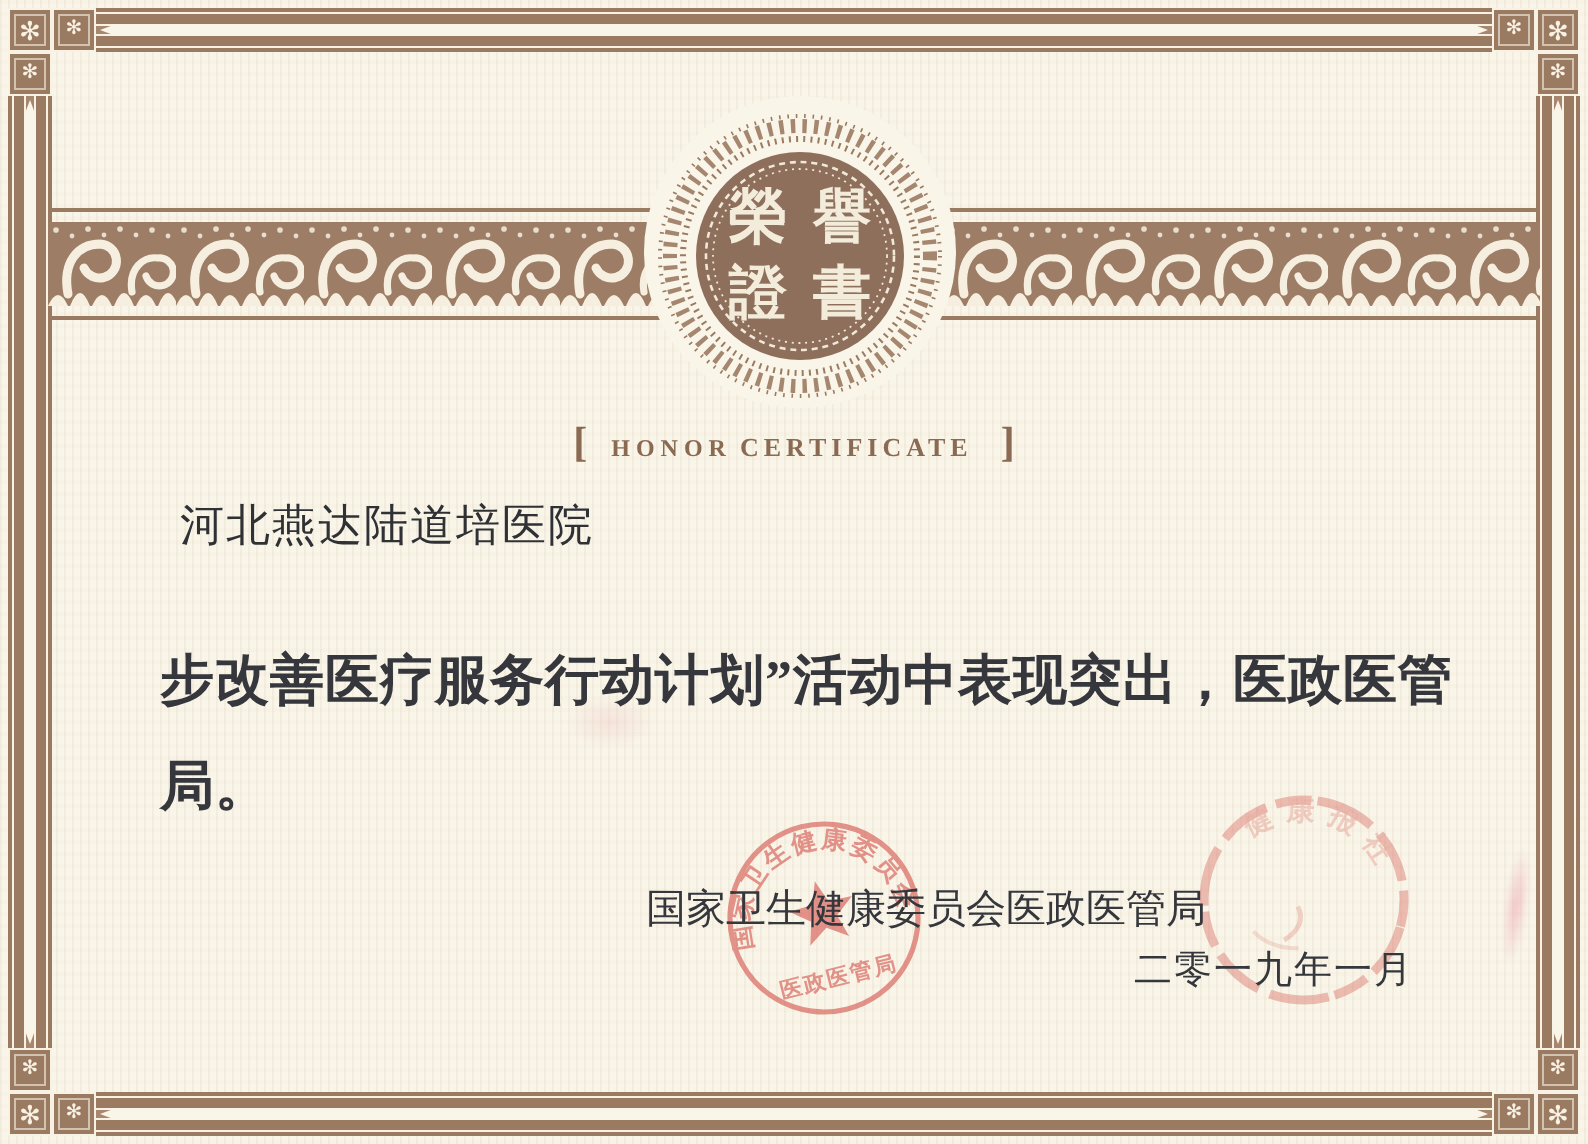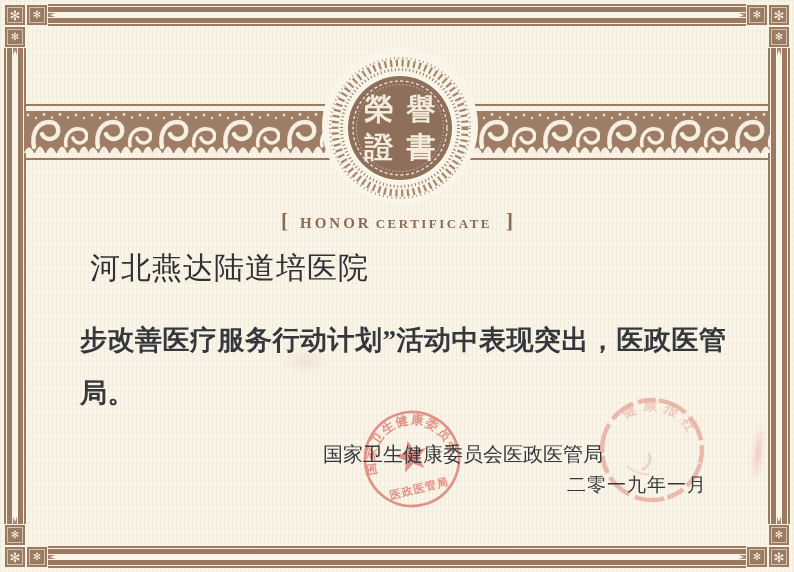--- a/index.html
+++ b/index.html
@@ -53,24 +53,24 @@
   .medallion{position:absolute;z-index:3;left:327px;top:55px;width:146px;height:146px;}
   .medallion svg{position:absolute;left:0;top:0;}
   .medallion-chars{position:absolute;inset:0;display:grid;
     grid-template-columns:34px 34px;grid-template-rows:34px 34px;
     justify-content:center;align-content:center;column-gap:8px;row-gap:4px;
     color:#f3ecdb;font-size:29px;font-weight:bold;text-align:center;line-height:34px;}
   
   .honor-line{position:absolute;z-index:3;left:0;right:0;top:209px;text-align:center;
     color:#8a6a53;white-space:nowrap;}
   .honor-line .hb{font-size:21px;font-weight:bold;}
-  .honor-line .hw1{font-size:15px;font-weight:bold;letter-spacing:3px;margin:0 4px 0 12px;}
+  .honor-line .hw1{font-size:12px;font-weight:bold;letter-spacing:3px;margin:0 4px 0 12px;}
   .honor-line .hw2{font-size:13px;font-weight:bold;letter-spacing:2.5px;margin-right:14px;}
   .recipient{position:absolute;z-index:4;left:90px;top:248px;
-    font-size:30px;letter-spacing:1px;color:#2f3135;}
+    font-size:22px;letter-spacing:1px;color:#2f3135;}
   .body-para{position:absolute;z-index:4;left:80px;top:314px;width:655px;
     font-size:27px;font-weight:bold;color:#35373c;line-height:53px;letter-spacing:.5px;}
   .body-para .indent{padding-left:33px;}
   .sign-block{position:absolute;z-index:4;left:323px;top:441px;width:384px;color:#35373c;}
   .issuer{display:flex;gap:20px;font-size:20px;white-space:nowrap;}
   .cert-date{margin-top:4px;text-align:right;font-size:19px;letter-spacing:1px;}
   
   .stamp{position:absolute;z-index:3;}
   .stamp-left{left:360px;top:407px;width:104px;height:104px;opacity:.55;transform:rotate(-14deg);}
   .stamp-right{left:596px;top:394px;width:112px;height:112px;opacity:.38;transform:rotate(16deg);}

